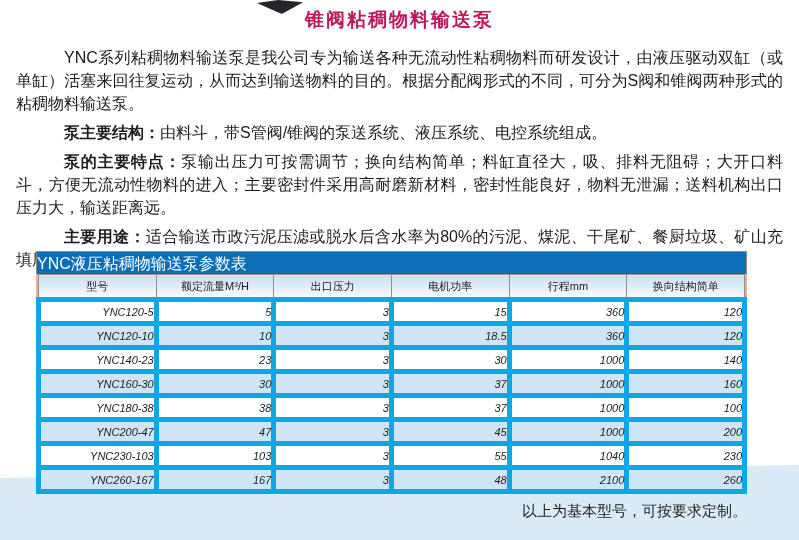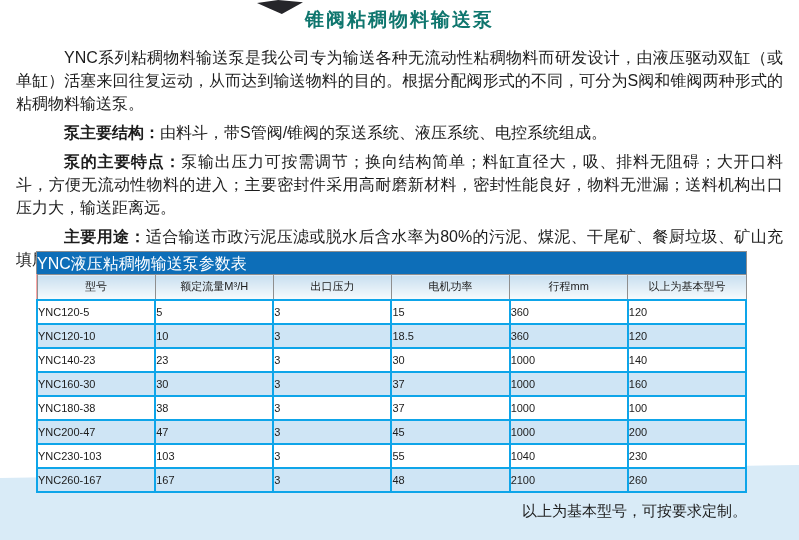--- a/index.html
+++ b/index.html
@@ -28,21 +28,21 @@
     position: absolute; top: 0; left: 257px; width: 46px; height: 14px;
     background: #26262a;
     clip-path: polygon(0 22%, 46% 0, 100% 16%, 54% 100%, 28% 62%);
   }
 
   .page-title {
     margin: 0; padding-top: 7px;
     text-align: center;
     font-size: 19px; font-weight: bold;
     letter-spacing: 2px;
-    color: #0f766e;
+    color: #be185d;
   }
 
   .text-block {
     padding: 7px 10px 0 10px;
     font-size: 16px; line-height: 23px;
     text-align: justify;
   }
   .text-block p { margin: 6px; text-indent: 48px; }
   .text-block .lab { font-weight: bold; }
 
@@ -57,23 +57,24 @@
     width: 100%; border-collapse: collapse; table-layout: fixed;
     font-size: 11px; background: #fca5a5;
   }
   table.params th {
     height: 25px; font-weight: normal;
     background: linear-gradient(#c8dff0, #f8fbfd);
     border: 1px solid #8f8f8f;
     text-align: center; padding: 0;
   }
   table.params td {
-    height: 24px; text-align: left; padding: 0;
-    border: 2px solid #0ea5e9;
+    height: 24px; text-align: right; padding: 0;
+    border: 5px solid #0ea5e9;
     background: #ffffff;
+    font-style: italic;
   }
   table.params tr.alt td { background: #cfe5f5; }
 
   .footnote {
     position: absolute; top: 502px; right: 52px;
     font-size: 15px; color: #1c1c1c; z-index: 1;
   }
 </style>
 </head>
 <body>
@@ -97,21 +98,21 @@
     <div class="tblwrap">
       <div class="tbl-title">YNC液压粘稠物输送泵参数表</div>
       <table class="params">
         <thead>
           <tr>
             <th>型号</th>
             <th>额定流量M³/H</th>
             <th>出口压力</th>
             <th>电机功率</th>
             <th>行程mm</th>
-            <th>以上为基本型号</th>
+            <th>换向结构简单</th>
           </tr>
         </thead>
         <tbody>
             <tr>
               <td>YNC120-5</td>
               <td>5</td>
               <td>3</td>
               <td>15</td>
               <td>360</td>
               <td>120</td>

